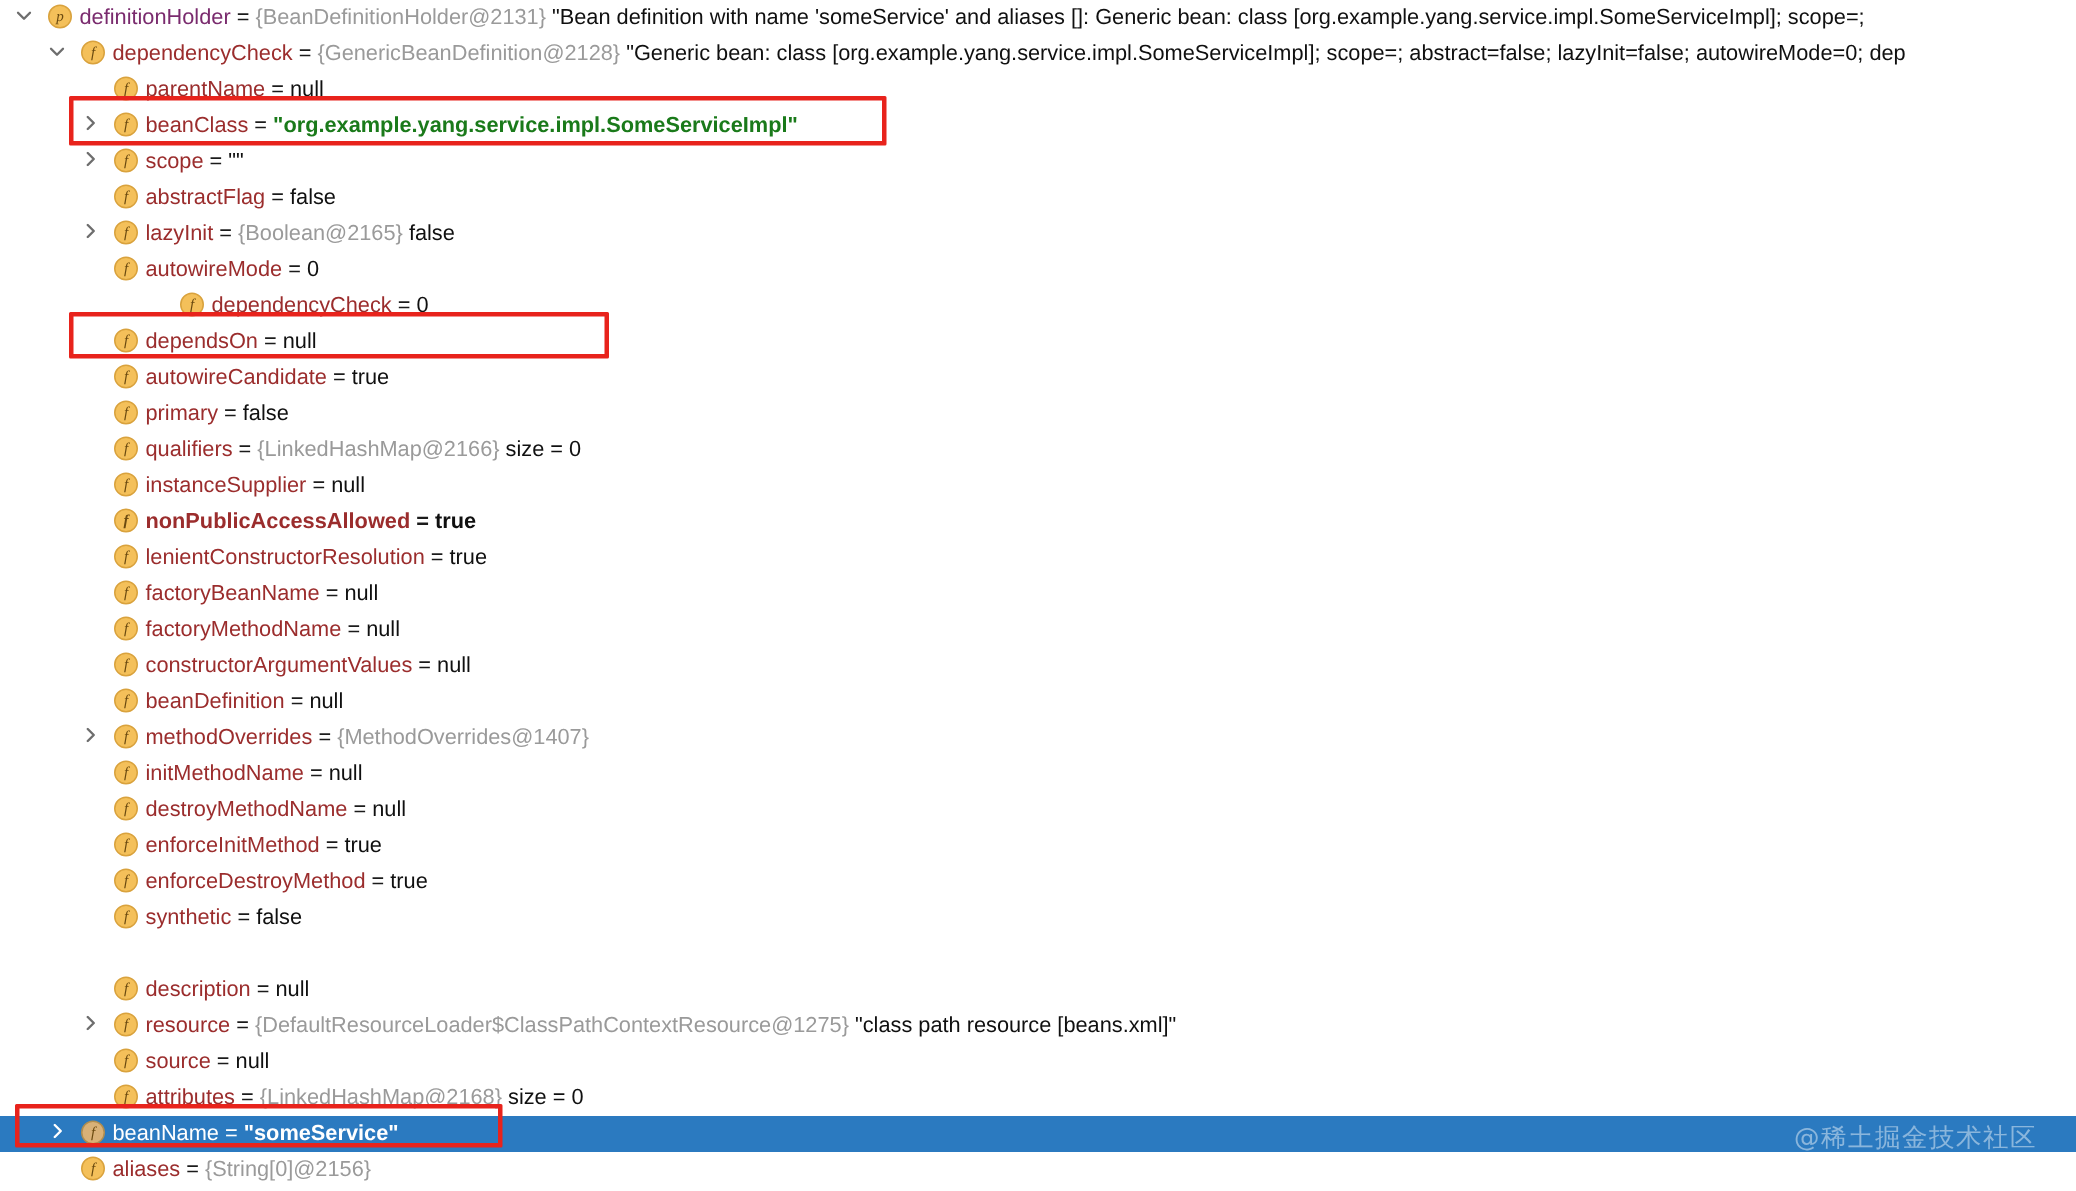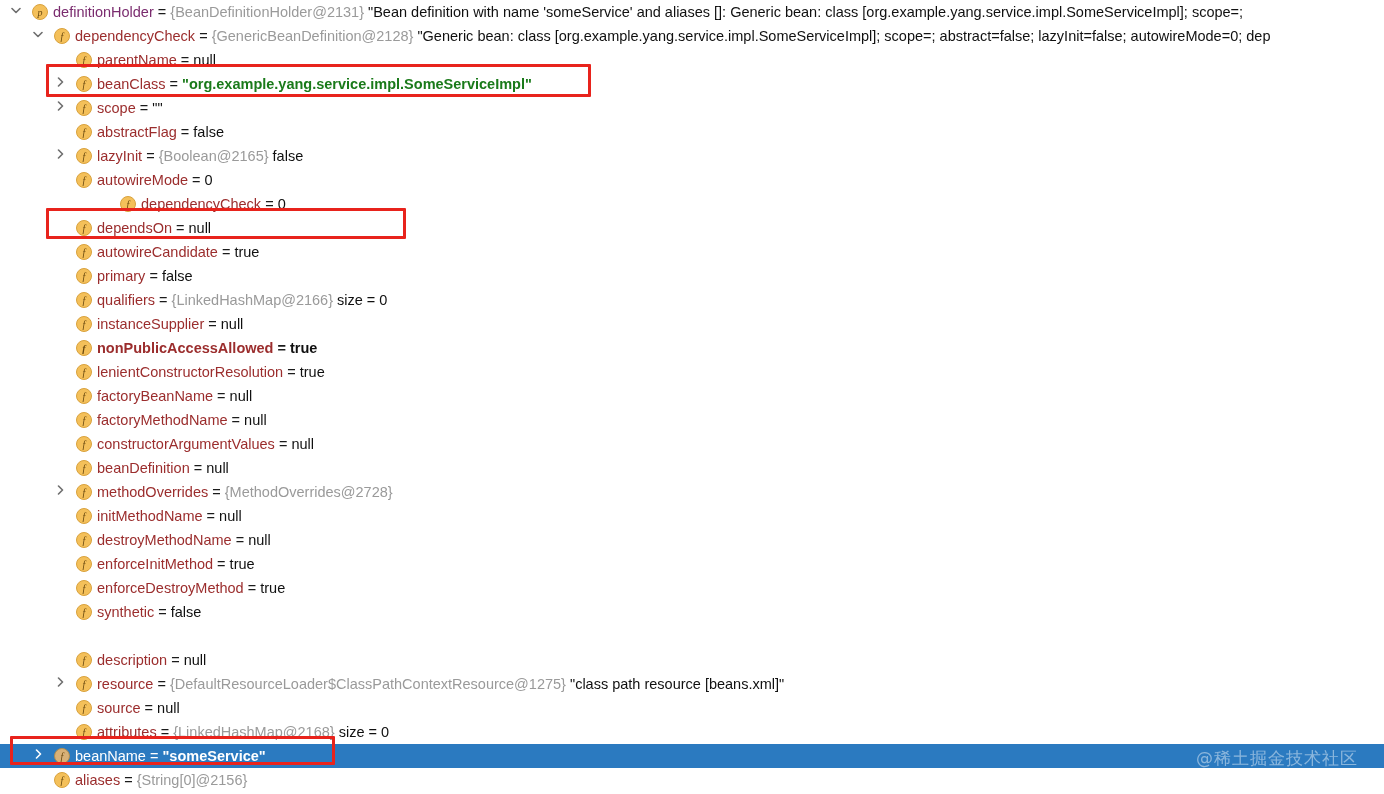--- a/index.html
+++ b/index.html
@@ -147,21 +147,21 @@
     <div class="tree-row" style="top: 288px; position: absolute; left: 0px; width: 1384px;"><span class="ind" style="width:52px"></span><span class="toggle"></span><span class="ind" style="width:8px"></span><span class="icon-badge">f</span><span class="node-name">qualifiers</span> <span class="equals">=</span> <span class="val-ref">{LinkedHashMap@2166}</span> <span class="val-size">size = 0</span></div>
     <div class="tree-row" style="top: 312px; position: absolute; left: 0px; width: 1384px;"><span class="ind" style="width:52px"></span><span class="toggle"></span><span class="ind" style="width:8px"></span><span class="icon-badge">f</span><span class="node-name">instanceSupplier</span> <span class="equals">=</span> <span class="val-plain">null</span></div>
     <div class="tree-row" style="top: 336px; position: absolute; left: 0px; width: 1384px; font-weight: bold;"><span class="ind" style="width:52px"></span><span class="toggle"></span><span class="ind" style="width:8px"></span><span class="icon-badge">f</span><span class="node-name">nonPublicAccessAllowed</span> <span class="equals">=</span> <span class="val-plain">true</span></div>
     <div class="tree-row" style="top: 360px; position: absolute; left: 0px; width: 1384px;"><span class="ind" style="width:52px"></span><span class="toggle"></span><span class="ind" style="width:8px"></span><span class="icon-badge">f</span><span class="node-name">lenientConstructorResolution</span> <span class="equals">=</span> <span class="val-plain">true</span></div>
     <div class="tree-row" style="top: 384px; position: absolute; left: 0px; width: 1384px;"><span class="ind" style="width:52px"></span><span class="toggle"></span><span class="ind" style="width:8px"></span><span class="icon-badge">f</span><span class="node-name">factoryBeanName</span> <span class="equals">=</span> <span class="val-plain">null</span></div>
     <div class="tree-row" style="top: 408px; position: absolute; left: 0px; width: 1384px;"><span class="ind" style="width:52px"></span><span class="toggle"></span><span class="ind" style="width:8px"></span><span class="icon-badge">f</span><span class="node-name">factoryMethodName</span> <span class="equals">=</span> <span class="val-plain">null</span></div>
     <div class="tree-row" style="top: 432px; position: absolute; left: 0px; width: 1384px;"><span class="ind" style="width:52px"></span><span class="toggle"></span><span class="ind" style="width:8px"></span><span class="icon-badge">f</span><span class="node-name">constructorArgumentValues</span> <span class="equals">=</span> <span class="val-plain">null</span></div>
     <div class="tree-row" style="top: 456px; position: absolute; left: 0px; width: 1384px;"><span class="ind" style="width:52px"></span><span class="toggle"></span><span class="ind" style="width:8px"></span><span class="icon-badge">f</span><span class="node-name">beanDefinition</span> <span class="equals">=</span> <span class="val-plain">null</span></div>
     <div class="tree-row" style="top: 480px; position: absolute; left: 0px; width: 1384px;"><span class="ind" style="width:52px"></span><span class="toggle"><svg width="7" height="10" viewBox="0 0 7 10" style="margin-top:5px">
           <path d="M1.5 1 L5.5 5 L1.5 9" stroke="#6e6e6e" stroke-width="1.6" fill="none" stroke-linecap="round" stroke-linejoin="round"></path>
-        </svg></span><span class="ind" style="width:8px"></span><span class="icon-badge">f</span><span class="node-name">methodOverrides</span> <span class="equals">=</span> <span class="val-ref">{MethodOverrides@2728}</span></div>
+        </svg></span><span class="ind" style="width:8px"></span><span class="icon-badge">f</span><span class="node-name">methodOverrides</span> <span class="equals">=</span> <span class="val-ref">{MethodOverrides@1407}</span></div>
     <div class="tree-row" style="top: 504px; position: absolute; left: 0px; width: 1384px;"><span class="ind" style="width:52px"></span><span class="toggle"></span><span class="ind" style="width:8px"></span><span class="icon-badge">f</span><span class="node-name">initMethodName</span> <span class="equals">=</span> <span class="val-plain">null</span></div>
     <div class="tree-row" style="top: 528px; position: absolute; left: 0px; width: 1384px;"><span class="ind" style="width:52px"></span><span class="toggle"></span><span class="ind" style="width:8px"></span><span class="icon-badge">f</span><span class="node-name">destroyMethodName</span> <span class="equals">=</span> <span class="val-plain">null</span></div>
     <div class="tree-row" style="top: 552px; position: absolute; left: 0px; width: 1147px;"><span class="ind" style="width:52px"></span><span class="toggle"></span><span class="ind" style="width:8px"></span><span class="icon-badge">f</span><span class="node-name">enforceInitMethod</span> <span class="equals">=</span> <span class="val-plain">true</span></div>
     <div class="tree-row" style="top: 600px; position: absolute; left: 0px; width: 1384px;"><span class="ind" style="width:52px"></span><span class="toggle"></span><span class="ind" style="width:8px"></span><span class="icon-badge">f</span><span class="node-name">synthetic</span> <span class="equals">=</span> <span class="val-plain">false</span></div>
     <div class="tree-row" style="top: 576px; position: absolute; left: 0px; width: 1384px;"><span class="ind" style="width:52px"></span><span class="toggle"></span><span class="ind" style="width:8px"></span><span class="icon-badge">f</span><span class="node-name">enforceDestroyMethod</span> <span class="equals">=</span> <span class="val-plain">true</span></div>
     <div class="tree-row" style="top: 648px; position: absolute; left: 0px; width: 1384px;"><span class="ind" style="width:52px"></span><span class="toggle"></span><span class="ind" style="width:8px"></span><span class="icon-badge">f</span><span class="node-name">description</span> <span class="equals">=</span> <span class="val-plain">null</span></div>
     <div class="tree-row" style="top: 672px; position: absolute; left: 0px; width: 1384px;"><span class="ind" style="width:52px"></span><span class="toggle"><svg width="7" height="10" viewBox="0 0 7 10" style="margin-top:5px">
           <path d="M1.5 1 L5.5 5 L1.5 9" stroke="#6e6e6e" stroke-width="1.6" fill="none" stroke-linecap="round" stroke-linejoin="round"></path>
         </svg></span><span class="ind" style="width:8px"></span><span class="icon-badge">f</span><span class="node-name">resource</span> <span class="equals">=</span> <span class="val-ref">{DefaultResourceLoader$ClassPathContextResource@1275}</span> <span class="val-desc">"class path resource [beans.xml]"</span></div>
     <div class="tree-row" style="top: 696px; position: absolute; left: 0px; width: 1384px;"><span class="ind" style="width:52px"></span><span class="toggle"></span><span class="ind" style="width:8px"></span><span class="icon-badge">f</span><span class="node-name">source</span> <span class="equals">=</span> <span class="val-plain">null</span></div>

